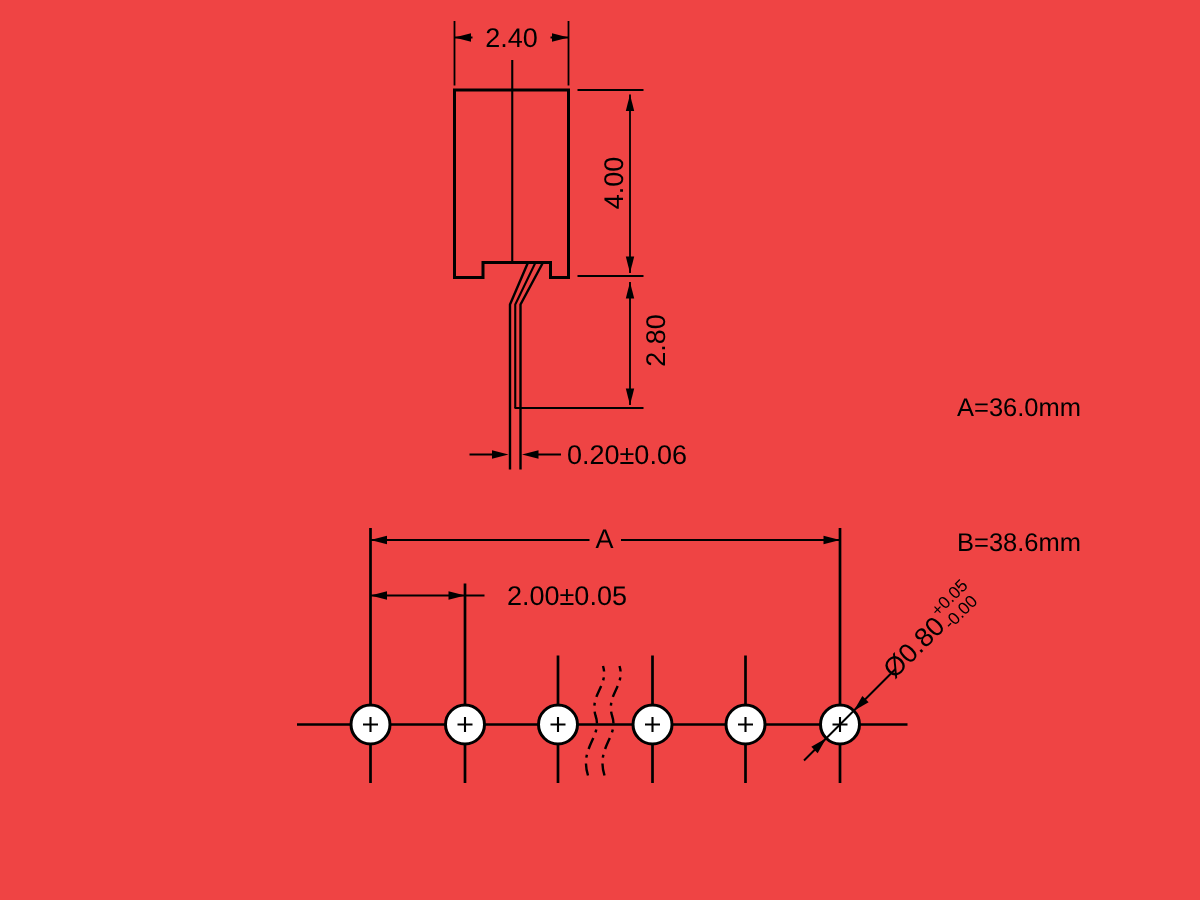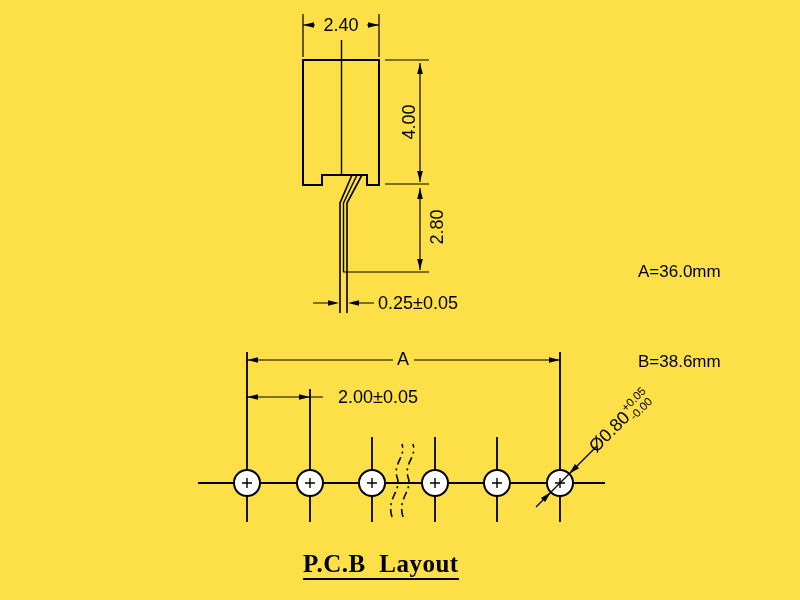--- a/index.html
+++ b/index.html
@@ -1,18 +1,18 @@
 <!DOCTYPE html>
 <html><head>
 <meta charset="utf-8">
 <style>
   html,body { margin:0; padding:0; }
   .canvas {
     position:relative; width:800px; height:600px;
-    background:#fde047; overflow:hidden;
+    background:#ef4444; overflow:hidden;
     font-family:"Liberation Sans", sans-serif;
     color:#000;
   }
   .canvas svg { position:absolute; left:0; top:0; }
   .txt { position:absolute; white-space:pre; line-height:1; }
   .dim {
     font-size:18px; letter-spacing:0px;
     font-family:"Liberation Sans", sans-serif;
   }
   .center { transform:translate(-50%,-50%); }
@@ -123,34 +123,33 @@
       <polygon points="310,397 299,394.2 299,399.8" fill="#000" stroke="none"></polygon>
     </g>
   </svg>
 
   <div class="txt dim center" style="left:341px; top:25px;">2.40</div>
 
   <div class="txt dim rot90" style="left:409px; top:122px;">4.00</div>
 
   <div class="txt dim rot90" style="left:437px; top:227px;">2.80</div>
 
-  <div class="txt dim left-mid" style="left:378px; top:303px;">0.25±0.05</div>
+  <div class="txt dim left-mid" style="left:378px; top:303px;">0.20±0.06</div>
 
   <div class="txt note" style="left:638px; top:197px;">
     <div>A=36.0mm</div>
     <div>B=38.6mm</div>
   </div>
 
   <div class="txt dim center" style="left:403px; top:359px;">A</div>
 
   <div class="txt dim left-mid" style="left:338px; top:397px;">2.00±0.05</div>
 
   <div class="txt dia-label" style="left:592px; top:449px;">
     <span>Ø0.80</span>
     <span class="dia-tol">
       <span>+0.05</span>
       <span>-0.00</span>
     </span>
   </div>
 
-  <div class="txt caption" style="left:303px; top:551px;">P.C.B  Layout</div>
 
 </div>
 
 </body></html>

